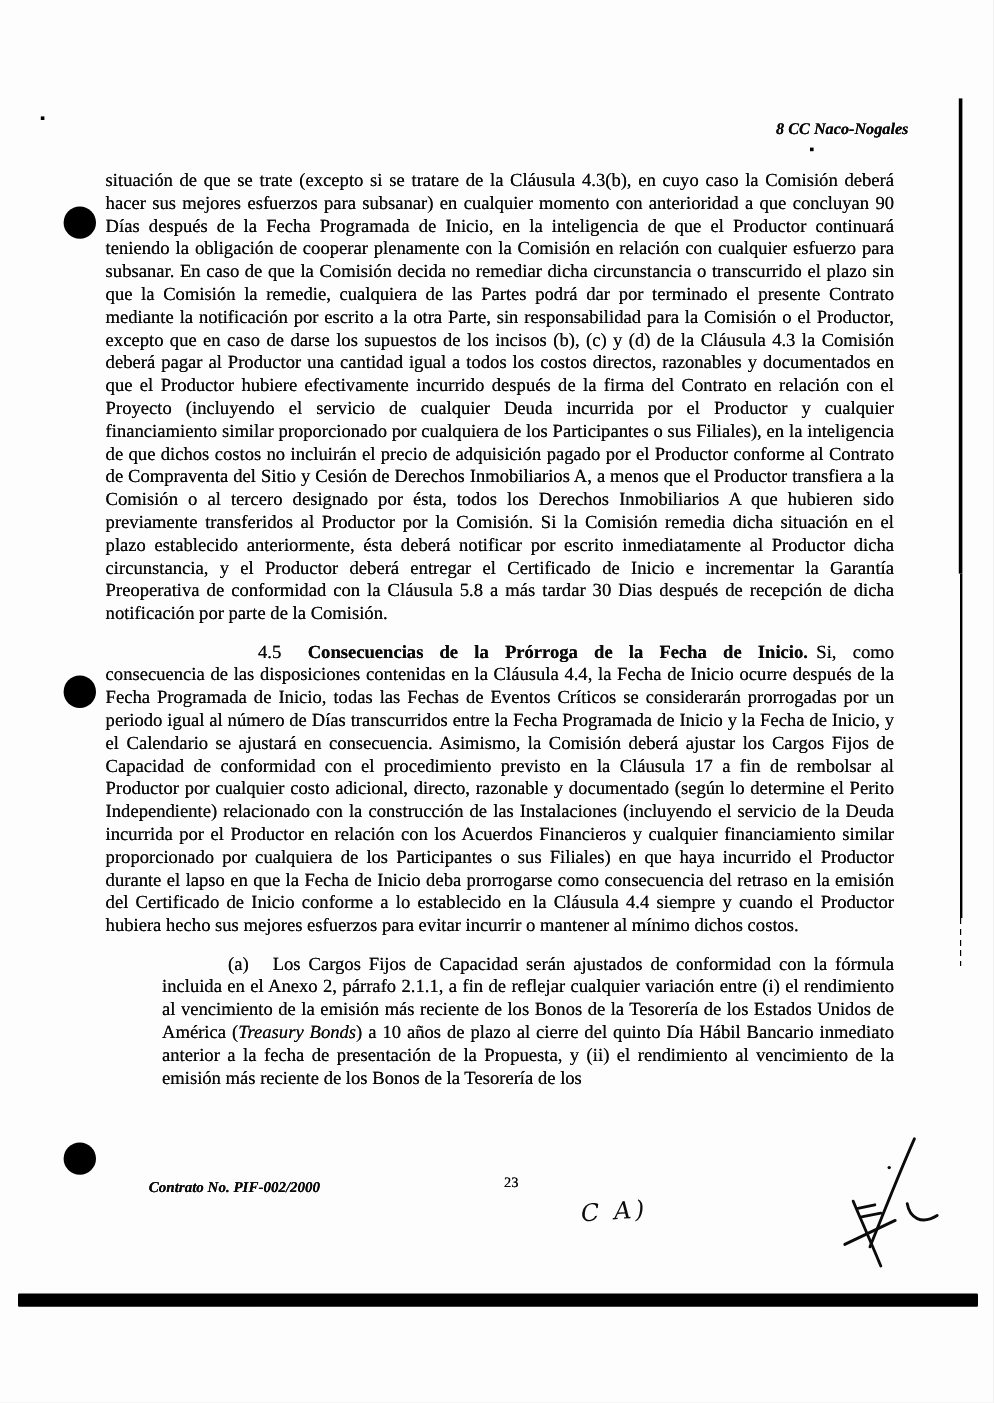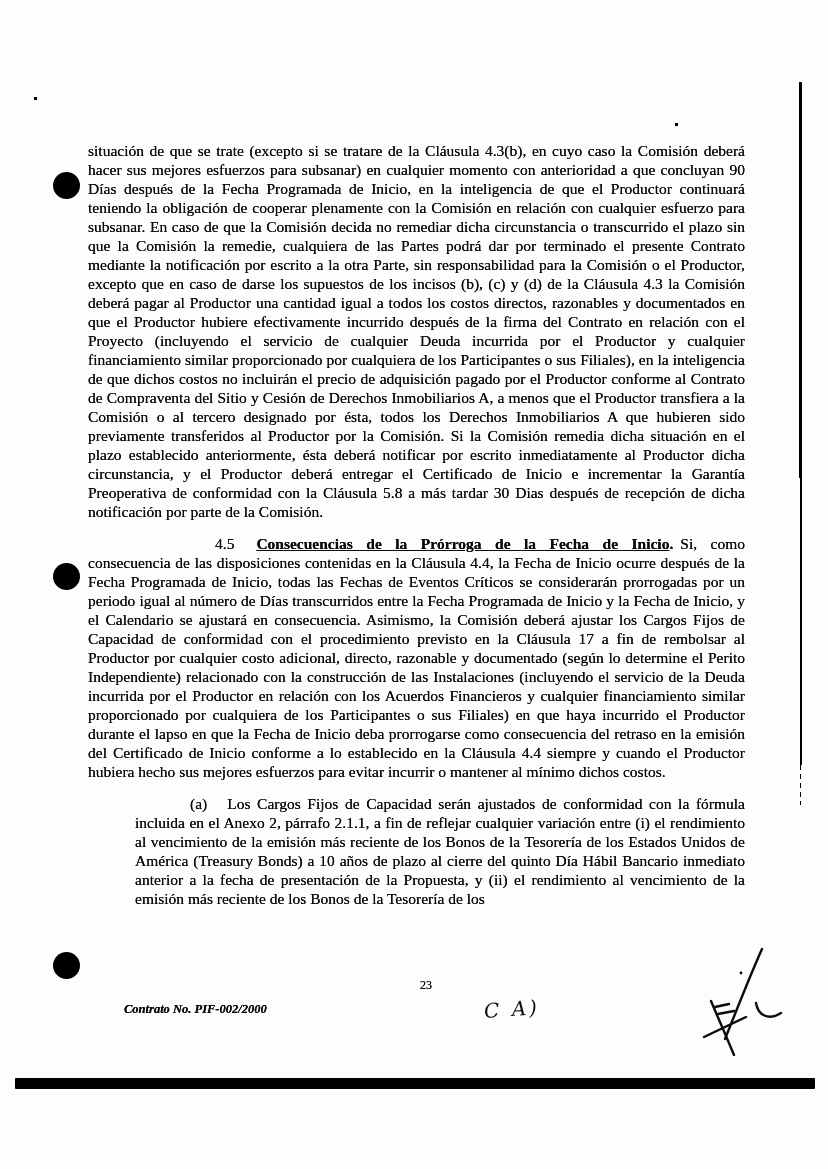--- a/index.html
+++ b/index.html
@@ -24,32 +24,31 @@
   .content{
     position:absolute;left:88px;top:141px;width:657px;
     font-size:15.5px;line-height:19px;
     text-align:justify;
     text-shadow:0 0 0.45px #1a1a1a;
   }
   .content p{margin:0 0 0 0;}
   .content p + p{margin-top:13px;}
   .sec-indent{display:inline-block;width:127px;}
   .sec-tab{display:inline-block;width:22px;}
-  .sec-heading{font-weight:bold;text-decoration:underline;}
+  .sec-heading{font-weight:bold;}
   .sec-punct{font-weight:bold;padding-right:7px;}
   .clause{margin-left:47px !important;}
   .clause-indent{display:inline-block;width:55px;}
   .clause-tab{display:inline-block;width:20px;}
-  .it{}
+  .it{font-style:italic;}
   
   .contract-no{
     position:absolute;left:124px;top:982px;
     font-style:italic;font-weight:bold;font-size:12.5px;
     text-shadow:0 0 0.4px #000;
-    margin-top:20px;
   }
   .page-number{position:absolute;left:420px;top:978px;font-size:12px;text-shadow:0 0 0.4px #000;}
   .hand-mark{
     position:absolute;left:484px;top:997px;
     font-family:"DejaVu Serif", serif;
     font-style:italic;font-size:20px;letter-spacing:3px;
     transform:rotate(-4deg);
   }
   
   .hole{position:absolute;width:27px;height:27px;border-radius:50%;background:#000;}
@@ -61,20 +60,21 @@
   .vline-c{position:absolute;left:800px;top:765px;width:1px;height:40px;
     background:repeating-linear-gradient(#000 0 5px, transparent 5px 9px);}
   .scan-bar{position:absolute;left:15px;top:1078px;width:800px;height:11px;background:#000;border-radius:1px;}
   .signature{position:absolute;left:688px;top:943px;width:130px;height:122px;}
 </style>
 </head>
 <body>
 
 <div class="page">
 
+  <div class="doc-ref">8 CC Naco-Nogales</div>
   <div class="speck" style="left:675px;top:123px;width:3px;height:3px;"></div>
   <div class="speck" style="left:34px;top:97px;width:3px;height:3px;"></div>
 
   <div class="content">
 
     <p>situación de que se trate (excepto si se tratare de la Cláusula 4.3(b), en cuyo caso la Comisión deberá hacer sus mejores esfuerzos para subsanar) en cualquier momento con anterioridad a que concluyan 90 Días después de la Fecha Programada de Inicio, en la inteligencia de que el Productor continuará teniendo la obligación de cooperar plenamente con la Comisión en relación con cualquier esfuerzo para subsanar.  En caso de que la Comisión decida no remediar dicha circunstancia o transcurrido el plazo sin que la Comisión la remedie, cualquiera de las Partes podrá dar por terminado el presente Contrato mediante la notificación por escrito a la otra Parte, sin responsabilidad para la Comisión o el Productor, excepto que en caso de darse los supuestos de los incisos (b), (c) y (d) de la Cláusula 4.3 la Comisión deberá pagar al Productor una cantidad igual a todos los costos directos, razonables y documentados en que el Productor hubiere efectivamente incurrido después de la firma del Contrato en relación con el Proyecto (incluyendo el servicio de cualquier Deuda incurrida por el Productor y cualquier financiamiento similar proporcionado por cualquiera de los Participantes o sus Filiales), en la inteligencia de que dichos costos no incluirán el precio de adquisición pagado por el Productor  conforme al Contrato de Compraventa del Sitio y  Cesión de Derechos Inmobiliarios A, a menos que el Productor transfiera a la Comisión o al tercero designado por ésta, todos los Derechos Inmobiliarios A que hubieren sido previamente transferidos al Productor por la Comisión.  Si la Comisión remedia dicha situación en el plazo establecido anteriormente, ésta deberá notificar por escrito inmediatamente al Productor dicha circunstancia, y el Productor deberá entregar el Certificado de Inicio e incrementar la Garantía Preoperativa de conformidad con la Cláusula 5.8 a más tardar 30 Dias después de recepción de dicha notificación por parte de la Comisión.</p>
 
     <p><span class="sec-indent"></span><span>4.5</span><span class="sec-tab"></span><span class="sec-heading">Consecuencias de la Prórroga de la Fecha de Inicio</span><span class="sec-punct">.</span><span>Si, como consecuencia de las disposiciones contenidas en la Cláusula 4.4, la Fecha de Inicio ocurre después de la Fecha Programada de Inicio, todas las Fechas de Eventos Críticos se considerarán prorrogadas por un periodo igual al número de Días transcurridos entre la Fecha Programada de Inicio y la Fecha de Inicio, y el Calendario se ajustará en consecuencia. Asimismo, la Comisión deberá ajustar los Cargos Fijos de Capacidad de conformidad con el procedimiento previsto en la Cláusula 17 a fin de rembolsar al Productor por cualquier costo adicional, directo, razonable y documentado (según lo determine el Perito Independiente) relacionado con la construcción de las Instalaciones (incluyendo el servicio de la Deuda incurrida por el Productor en relación con los Acuerdos Financieros y cualquier financiamiento similar proporcionado por cualquiera de los Participantes o sus Filiales) en que haya incurrido el Productor durante el lapso en que la Fecha de Inicio deba prorrogarse como consecuencia del retraso en la emisión del Certificado de Inicio conforme a lo establecido en la Cláusula 4.4 siempre y cuando el Productor hubiera hecho sus mejores esfuerzos para evitar incurrir o mantener al mínimo dichos costos.</span></p>
 
 

